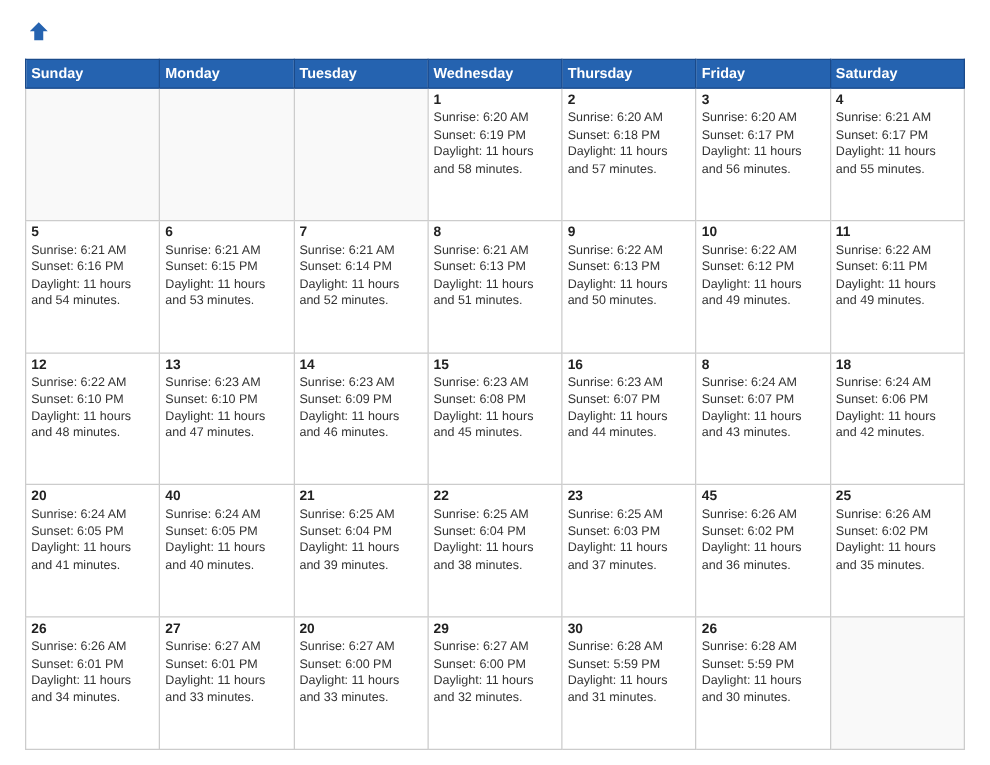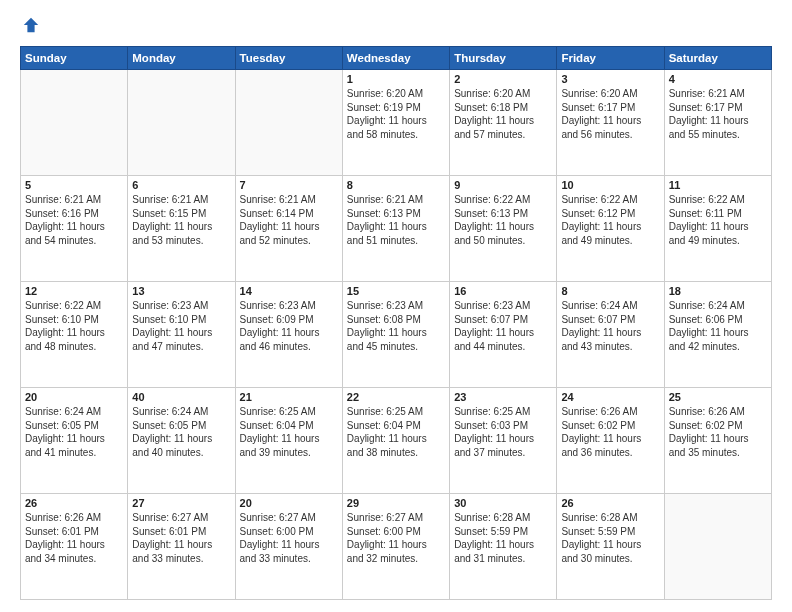--- a/index.html
+++ b/index.html
@@ -294,21 +294,21 @@
 and 38 minutes.</div>
           </td>
           <td>
             <div class="day-number">23</div>
             <div class="cell-text" style="white-space: pre-line;">Sunrise: 6:25 AM
 Sunset: 6:03 PM
 Daylight: 11 hours
 and 37 minutes.</div>
           </td>
           <td>
-            <div class="day-number">24</div>
+            <div class="day-number">45</div>
             <div class="cell-text" style="white-space: pre-line;">Sunrise: 6:26 AM
 Sunset: 6:02 PM
 Daylight: 11 hours
 and 36 minutes.</div>
           </td>
           <td>
             <div class="day-number">25</div>
             <div class="cell-text" style="white-space: pre-line;">Sunrise: 6:26 AM
 Sunset: 6:02 PM
 Daylight: 11 hours

